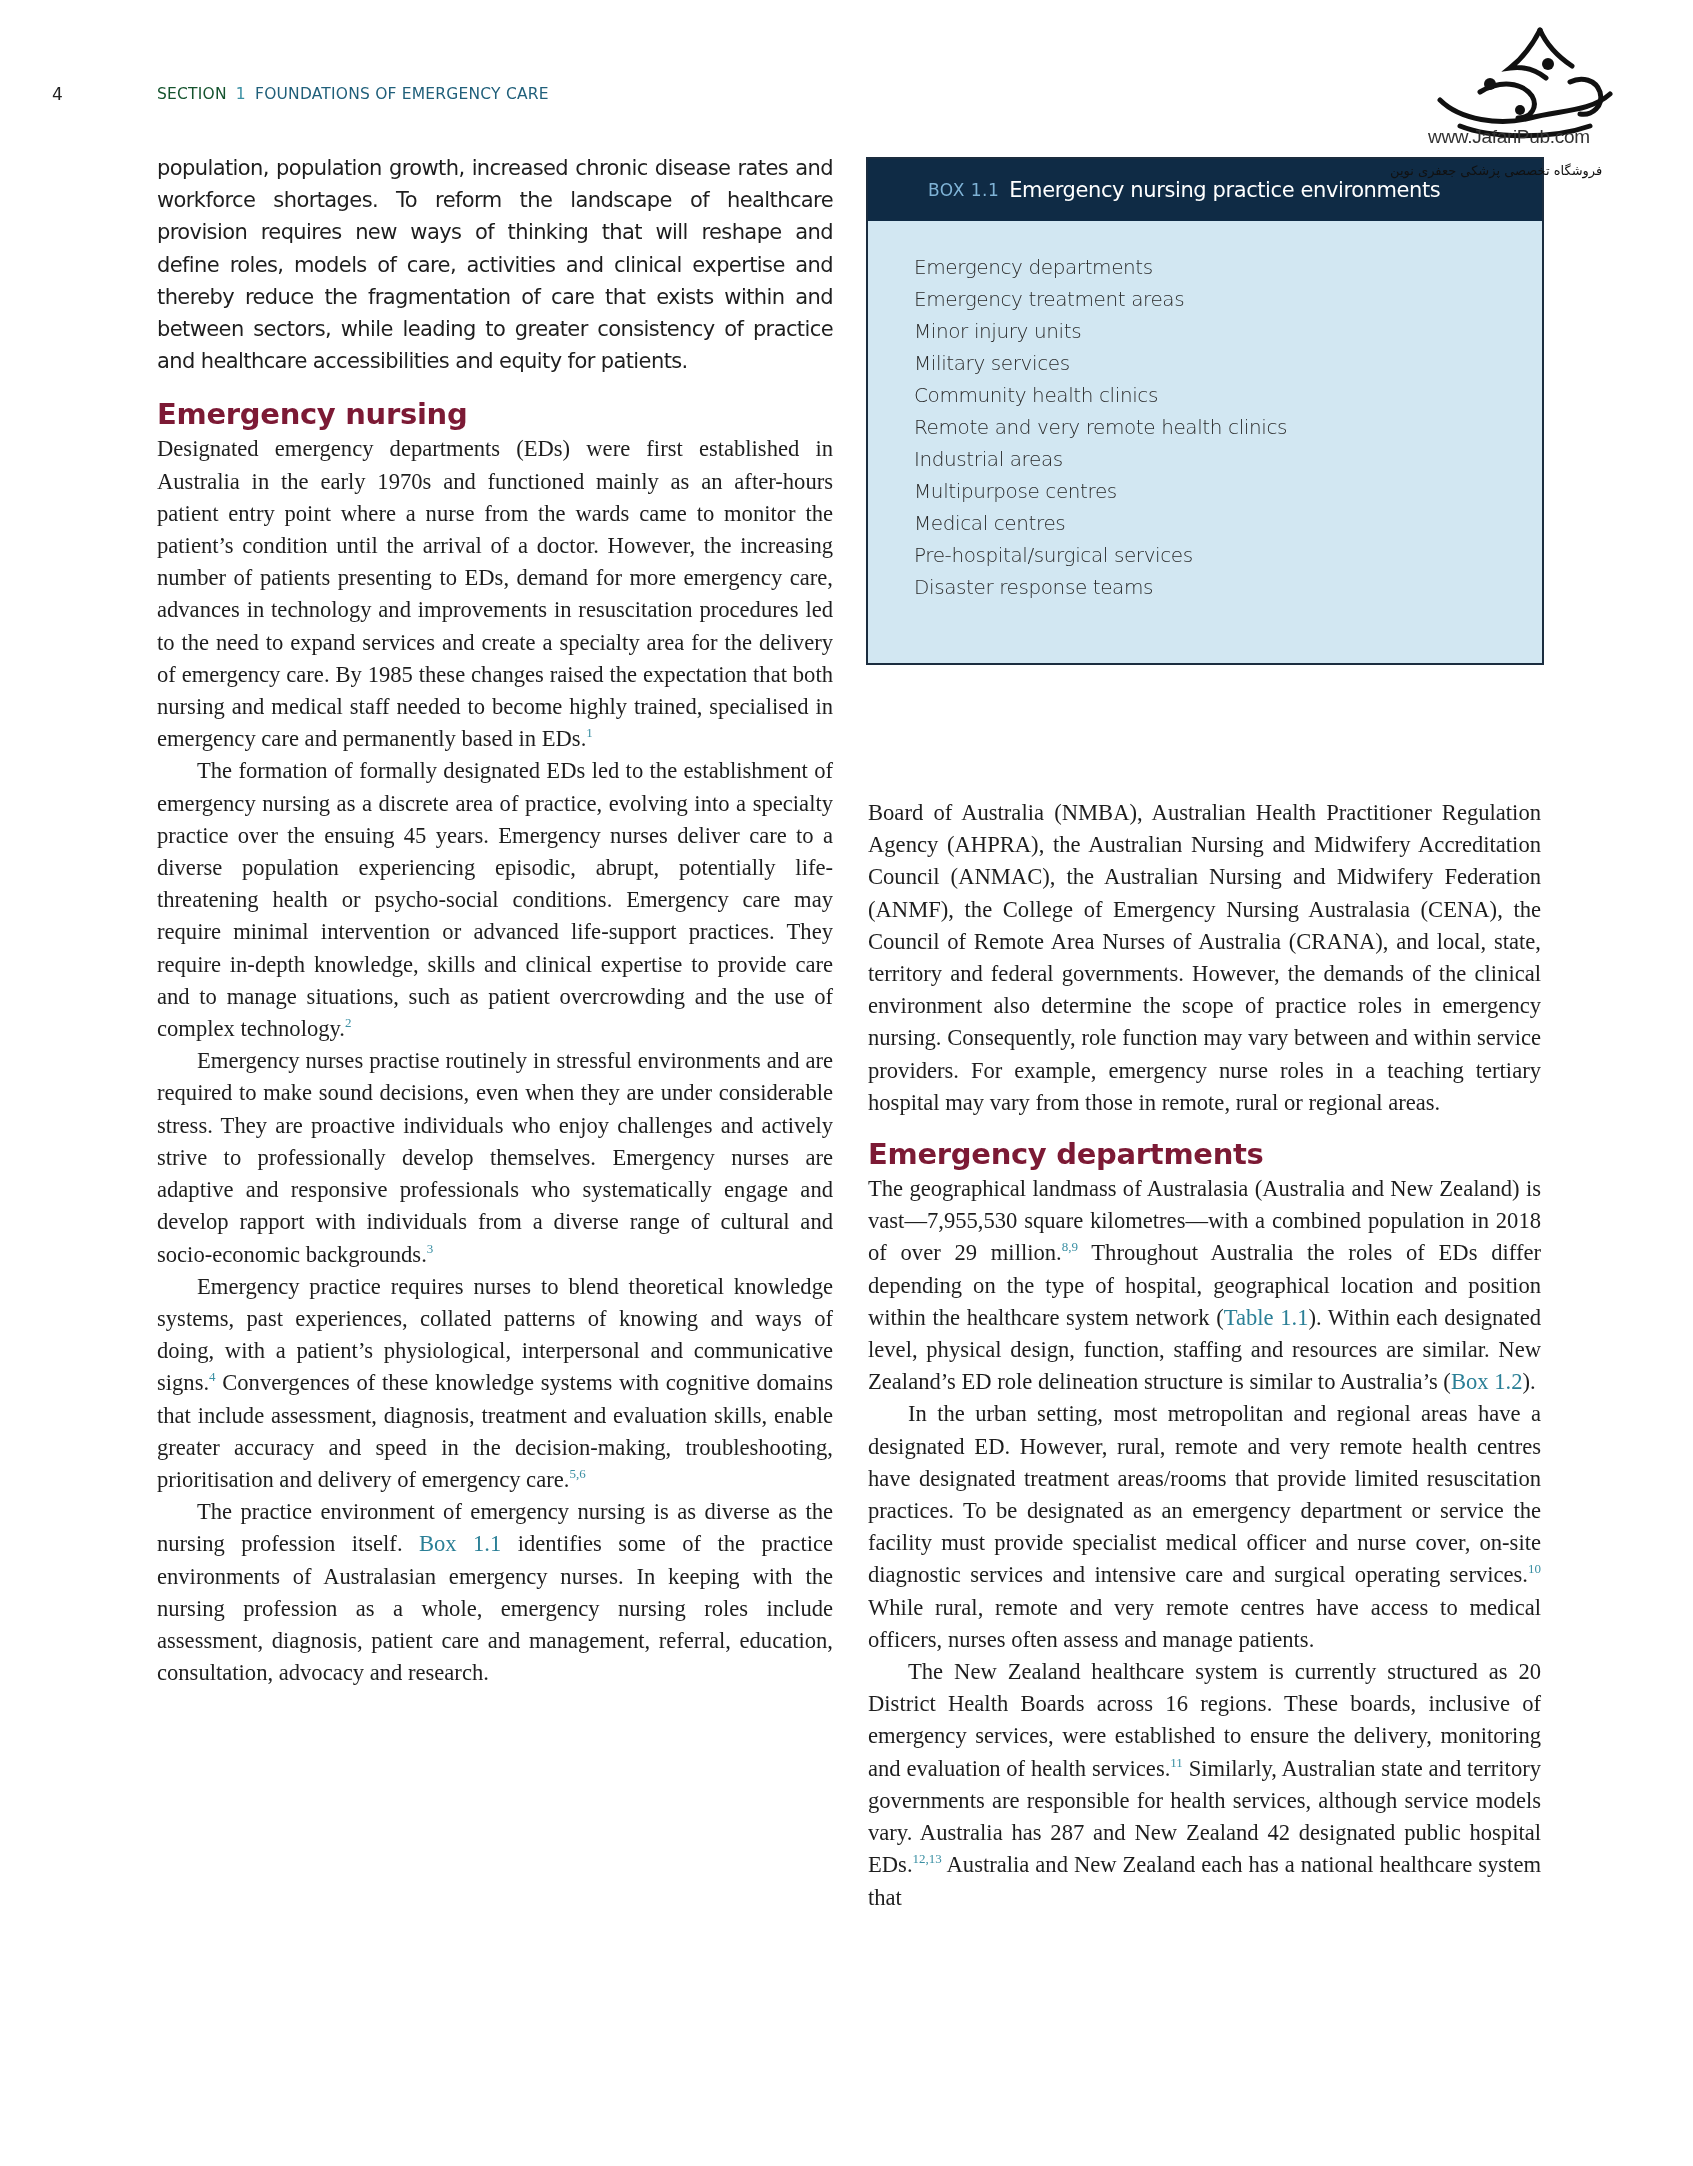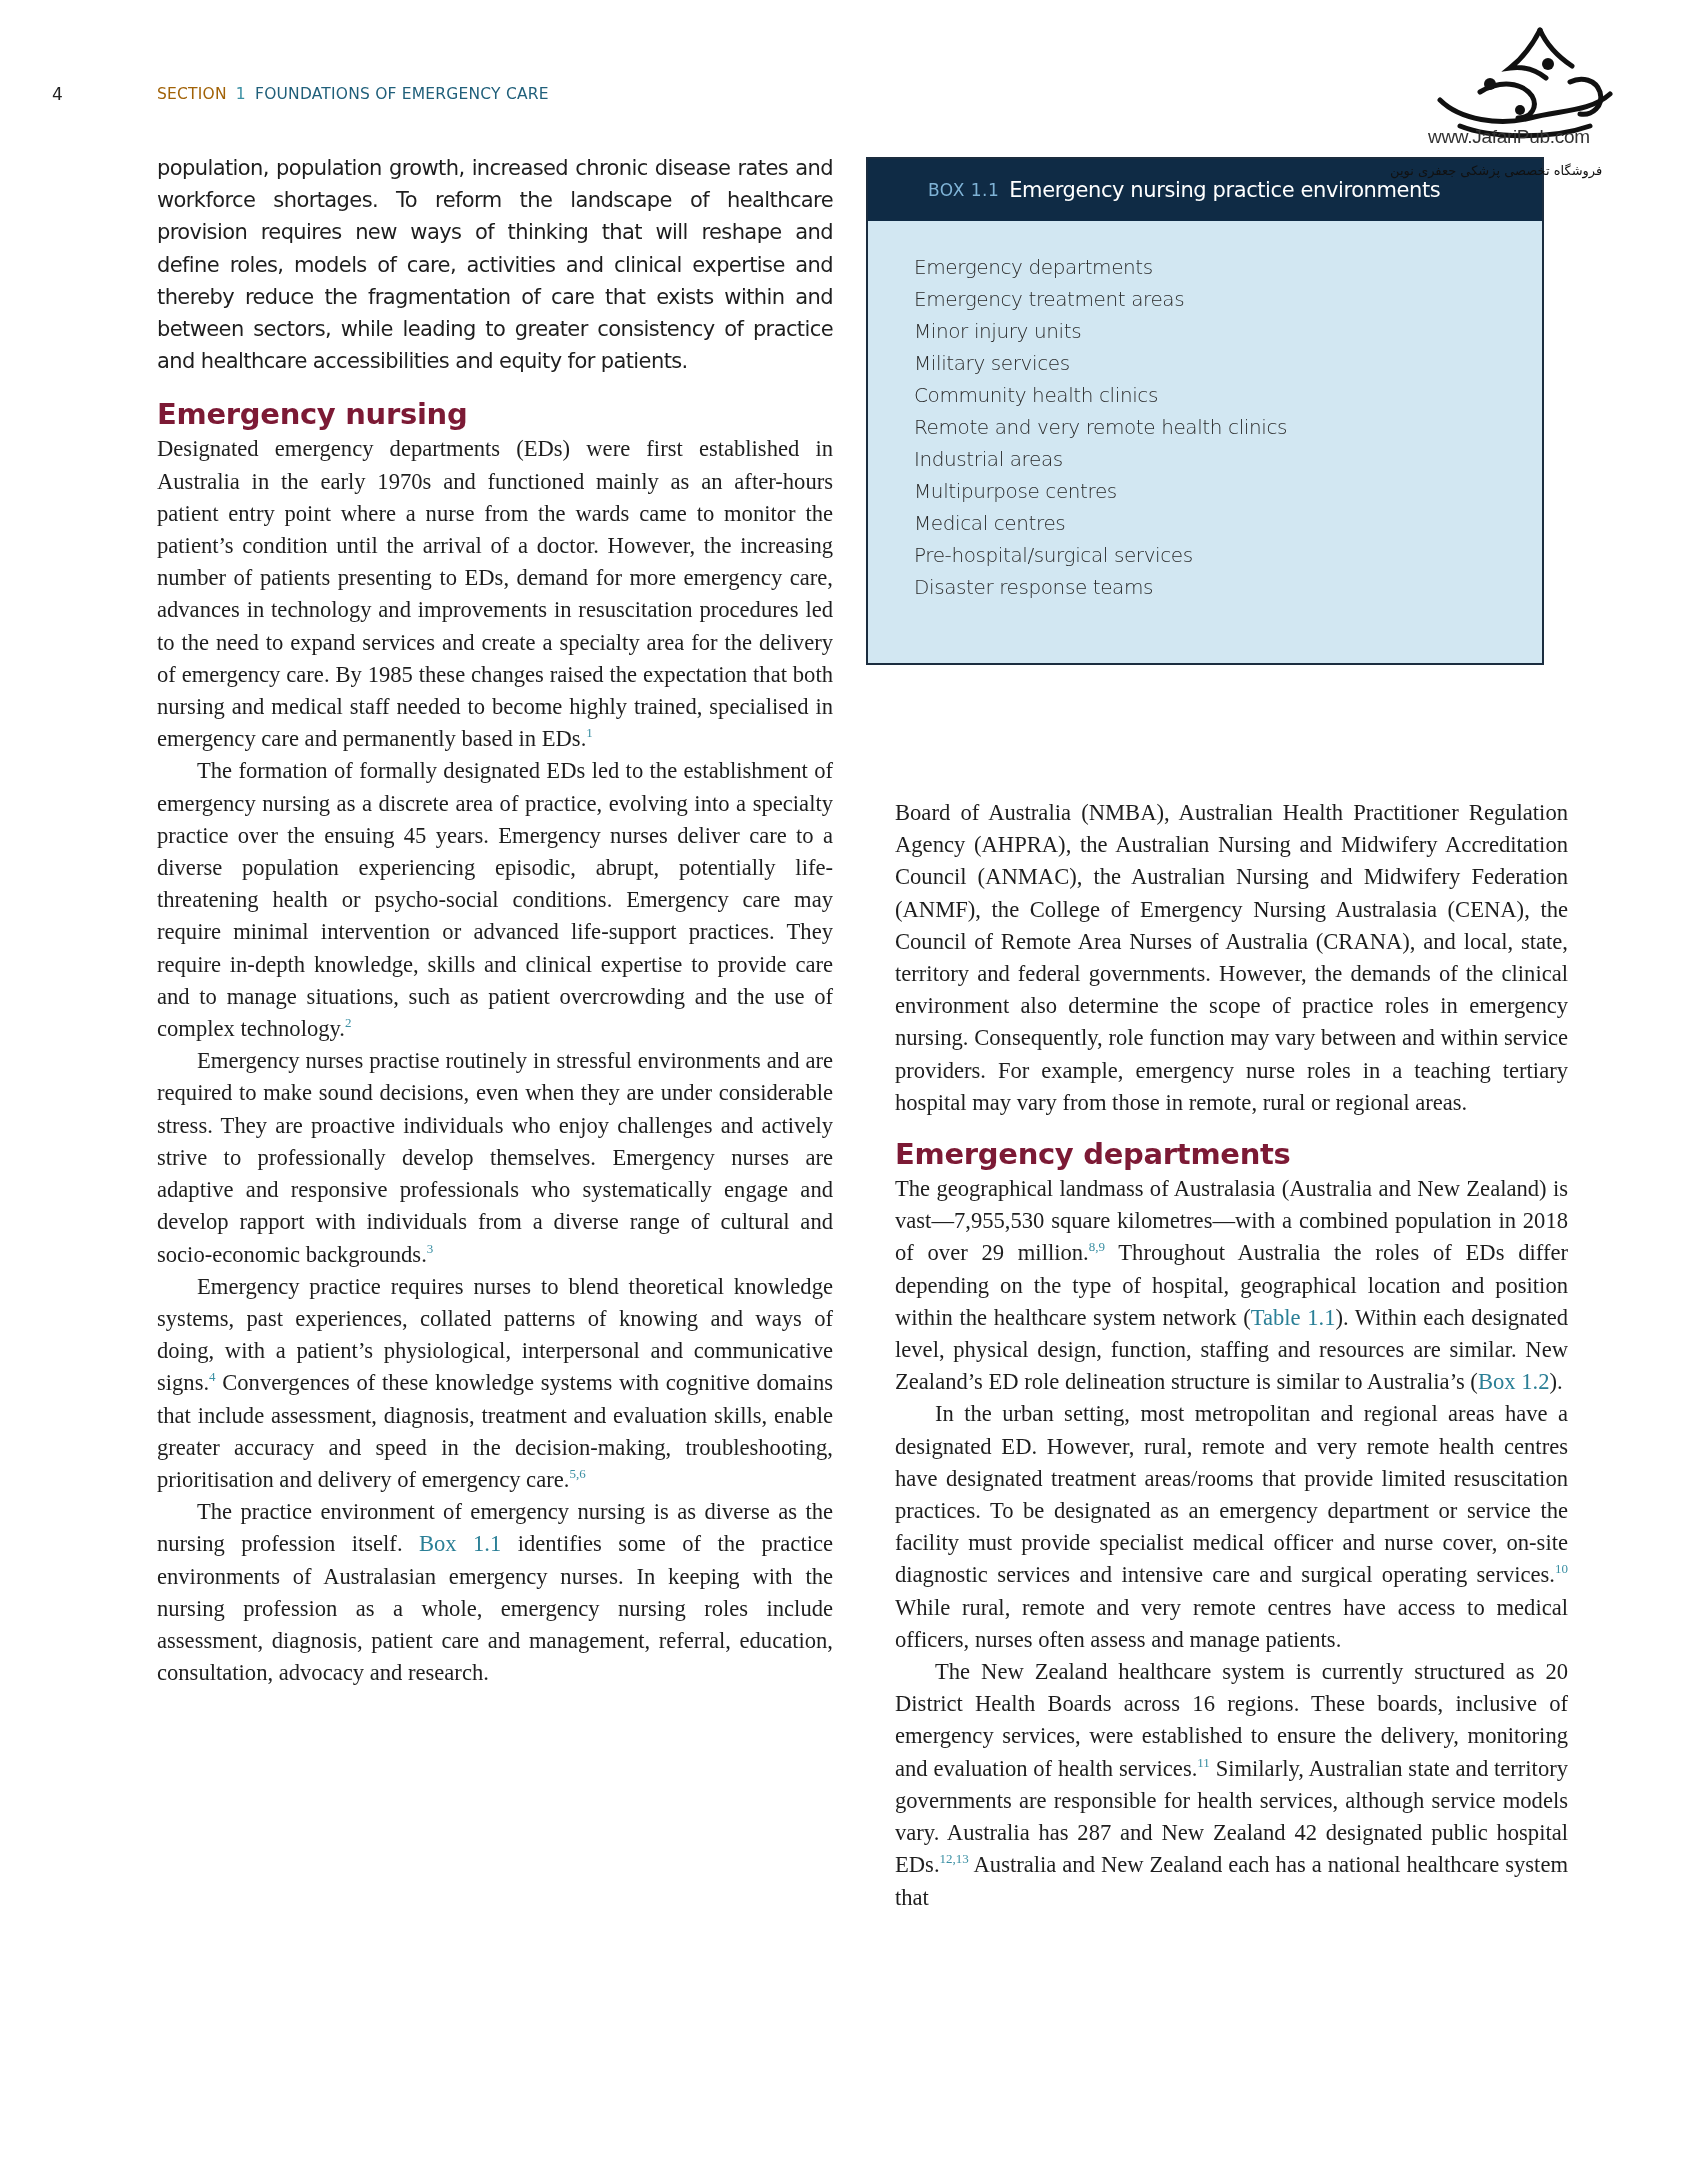--- a/index.html
+++ b/index.html
@@ -1,31 +1,31 @@
 <!DOCTYPE html>
 <html><head>
 <meta charset="utf-8">
 <style>
   html, body { margin:0; padding:0; background:#ffffff; }
   body { width:1693px; height:2166px; position:relative; overflow:hidden; color:#1e1e1e; }
   .page-num { position:absolute; left:52px; top:84px; font-family:"DejaVu Sans", sans-serif; font-size:17px; color:#222; }
   .running-head { position:absolute; left:157px; top:85px; font-family:"DejaVu Sans", sans-serif; font-size:15.5px; letter-spacing:0.2px; white-space:nowrap; }
-  .running-head .sec { color:#a16207; }
+  .running-head .sec { color:#14532d; }
   .running-head .bar { color:#3a8fa3; margin:0 4px; }
   .running-head .title { color:#1f5f7a;text-align:center; }
 
   .logo { position:absolute; left:1420px; top:22px; width:210px; height:130px; }
   .logo-url { position:absolute; left:1428px; top:126px; font-family:"Liberation Sans", sans-serif; font-size:19px; color:#333; letter-spacing:-0.3px; }
   .logo-fa { position:absolute; left:1390px; top:163px; font-family:"DejaVu Sans", sans-serif; font-size:13px; color:#111; direction:rtl; white-space:nowrap; }
 
   .col { position:absolute; font-family:"Liberation Serif", serif; font-size:22.6px; line-height:32.2px; text-align:justify; }
   .col p { margin:0; }
   .col p.ind { text-indent:40px; }
   .col-left { left:157px; width:676px; }
-  .col-right { left:895px; width:673px; }
+  .col-right { left:868px; width:673px; }
   .sans-p { font-family:"DejaVu Sans", sans-serif; font-size:21px; line-height:32.2px; letter-spacing:-0.6px; word-spacing:0px; }
 
   h2.section-heading { margin:0; font-family:"DejaVu Sans", sans-serif; font-weight:bold; font-size:29px; color:#7c1a35; letter-spacing:-0.3px; line-height:38px; }
   sup.ref { color:#3a8fa3; font-size:13px; line-height:0; vertical-align:9px; }
   .xref { color:#2a7f96; }
 
   .box { position:absolute; left:866px; top:157px; width:678px; height:508px; border:2px solid #1b2d3f; background:#d2e7f2; box-sizing:border-box; }
   .box-head { background:#0f2b45; height:62px; display:flex; align-items:center; padding-left:60px; white-space:nowrap; }
   .box-label { font-family:"DejaVu Sans", sans-serif; font-size:17px; color:#7fb3d6; letter-spacing:0.5px; margin-right:10px; }
   .box-title { font-family:"DejaVu Sans", sans-serif; font-size:21px; color:#ffffff; letter-spacing:-0.4px; }

